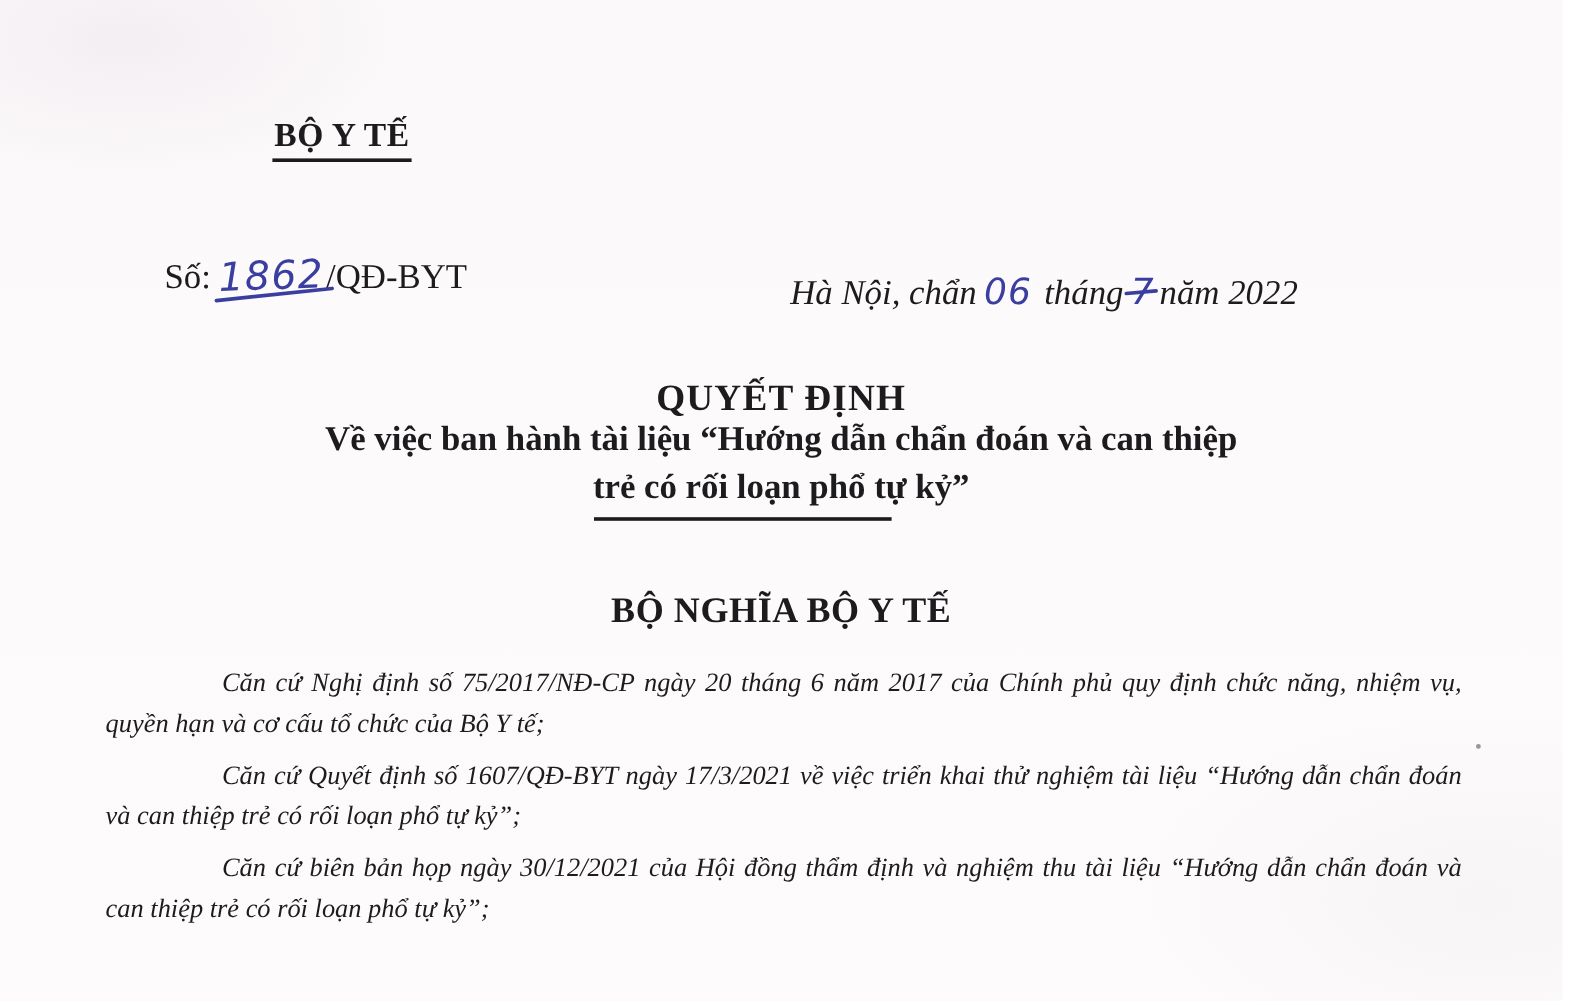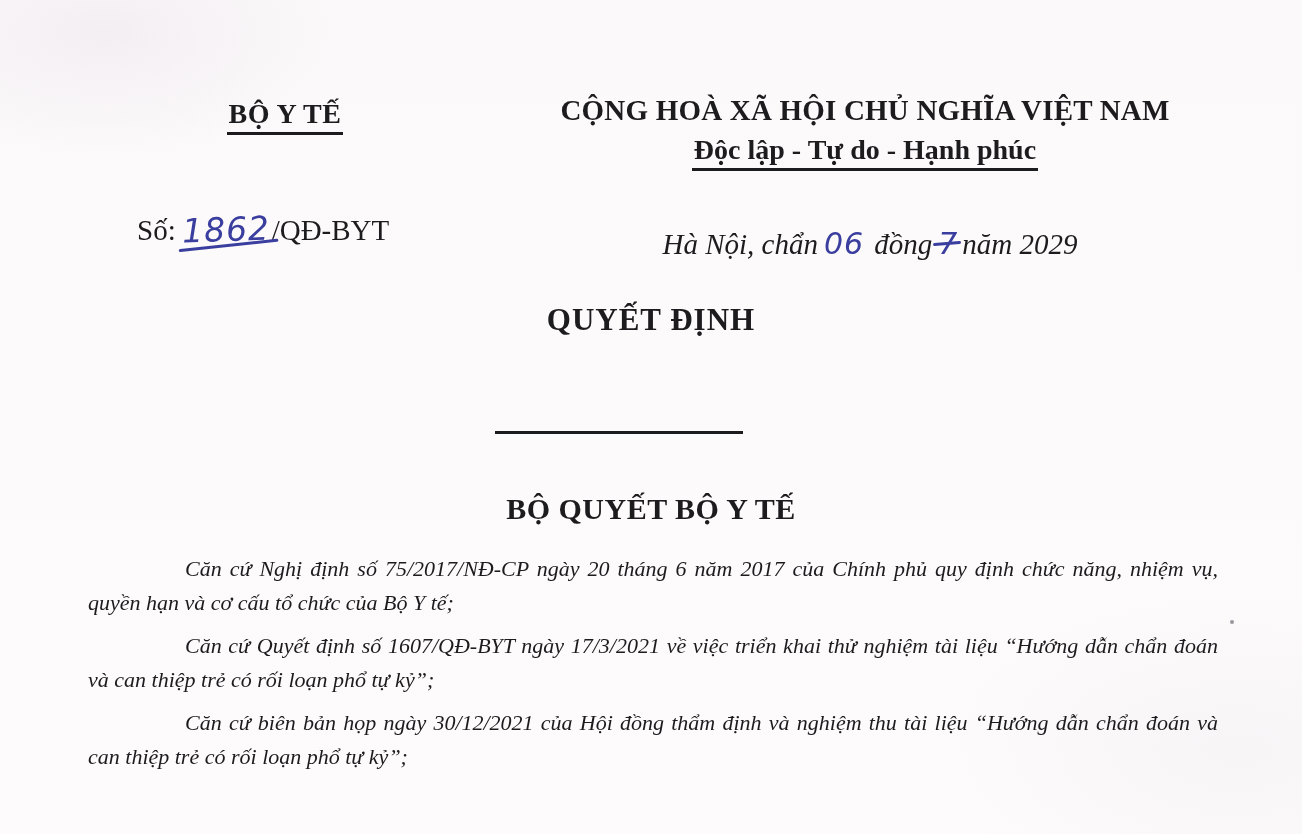--- a/index.html
+++ b/index.html
@@ -40,21 +40,21 @@
     content:"";position:absolute;left:-4px;right:-8px;bottom:-1px;height:3px;
     background:#3a3e9f;border-radius:2px;transform:rotate(-4deg);
   }
   .hw-day{font-size:30px;margin:2px 10px 0 6px;display:inline-block;}
   .hw-month{font-size:30px;margin:0 4px 0 6px;display:inline-block;}
   .hw-month::after{
     content:"";position:absolute;left:-5px;top:46%;width:140%;height:2.5px;
     background:#3a3e9f;border-radius:2px;transform:rotate(-5deg);
   }
 
-  .decision-title{position:absolute;left:0;right:0;top:302px;text-align:center;font-size:31px;font-weight:bold;letter-spacing:1px;}
+  .decision-title{position:absolute;left:0;right:0;top:314px;text-align:center;font-size:31px;font-weight:bold;letter-spacing:1px;}
   .decision-subject{position:absolute;left:0;right:0;top:346px;text-align:center;font-size:29px;font-weight:bold;line-height:40px;}
   .subject-divider{position:absolute;left:495px;top:431px;width:248px;height:3px;background:#1c1b1d;}
 
   .authority{position:absolute;left:0;right:0;top:492px;text-align:center;font-size:30px;font-weight:bold;letter-spacing:.5px;}
 
   .recitals{position:absolute;left:88px;top:552px;width:1130px;}
   .recitals p{
     margin:0 0 9px 0;
     font-style:italic;
     font-size:22px;
@@ -66,43 +66,39 @@
 </style>
 </head>
 <body>
 
 <div class="page">
 
   <div class="header-left">
     <span class="issuer underlined">BỘ Y TẾ</span>
   </div>
 
-  <div class="header-right">
-    <div class="national-title">CỘNG HOÀ XÃ HỘI CHỦ NGHĨA VIỆT NAM</div>
-    <div class="national-motto">
-      <span class="underlined">Độc lập - Tự do - Hạnh phúc</span>
-    </div>
-  </div>
 
   <div class="doc-number">
     <span>Số:</span><span class="hw hw-number">1862</span><span>/QĐ-BYT</span>
   </div>
 
   <div class="dateline">
-    <span>Hà Nội, chẩn</span><span class="hw hw-day">06</span><span>đồng</span><span class="hw hw-month">7</span><span>năm 2029</span>
+    <span>Hà Nội, chẩn</span><span class="hw hw-day">06</span><span>tháng</span><span class="hw hw-month">7</span><span>năm 2022</span>
   </div>
 
   <div class="decision-title">QUYẾT ĐỊNH</div>
 
   <div class="decision-subject">
+    <div>Về việc ban hành tài liệu “Hướng dẫn chẩn đoán và can thiệp</div>
+    <div>trẻ có rối loạn phổ tự kỷ”</div>
   </div>
 
   <div class="subject-divider"></div>
 
-  <div class="authority">BỘ QUYẾT BỘ Y TẾ</div>
+  <div class="authority">BỘ NGHĨA BỘ Y TẾ</div>
 
   <div class="recitals">
     <p>Căn cứ Nghị định số 75/2017/NĐ-CP ngày 20 tháng 6 năm 2017 của Chính phủ quy định chức năng, nhiệm vụ, quyền hạn và cơ cấu tổ chức của Bộ Y tế;</p>
     <p>Căn cứ Quyết định số 1607/QĐ-BYT ngày 17/3/2021 về việc triển khai thử nghiệm tài liệu “Hướng dẫn chẩn đoán và can thiệp trẻ có rối loạn phổ tự kỷ”;</p>
     <p>Căn cứ biên bản họp ngày 30/12/2021 của Hội đồng thẩm định và nghiệm thu tài liệu “Hướng dẫn chẩn đoán và can thiệp trẻ có rối loạn phổ tự kỷ”;</p>
   </div>
 
   <div class="speck"></div>
 
 </div>

